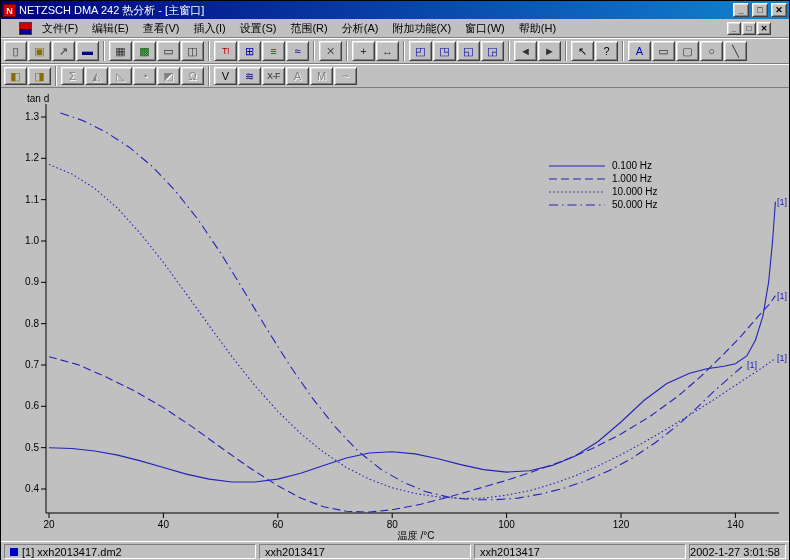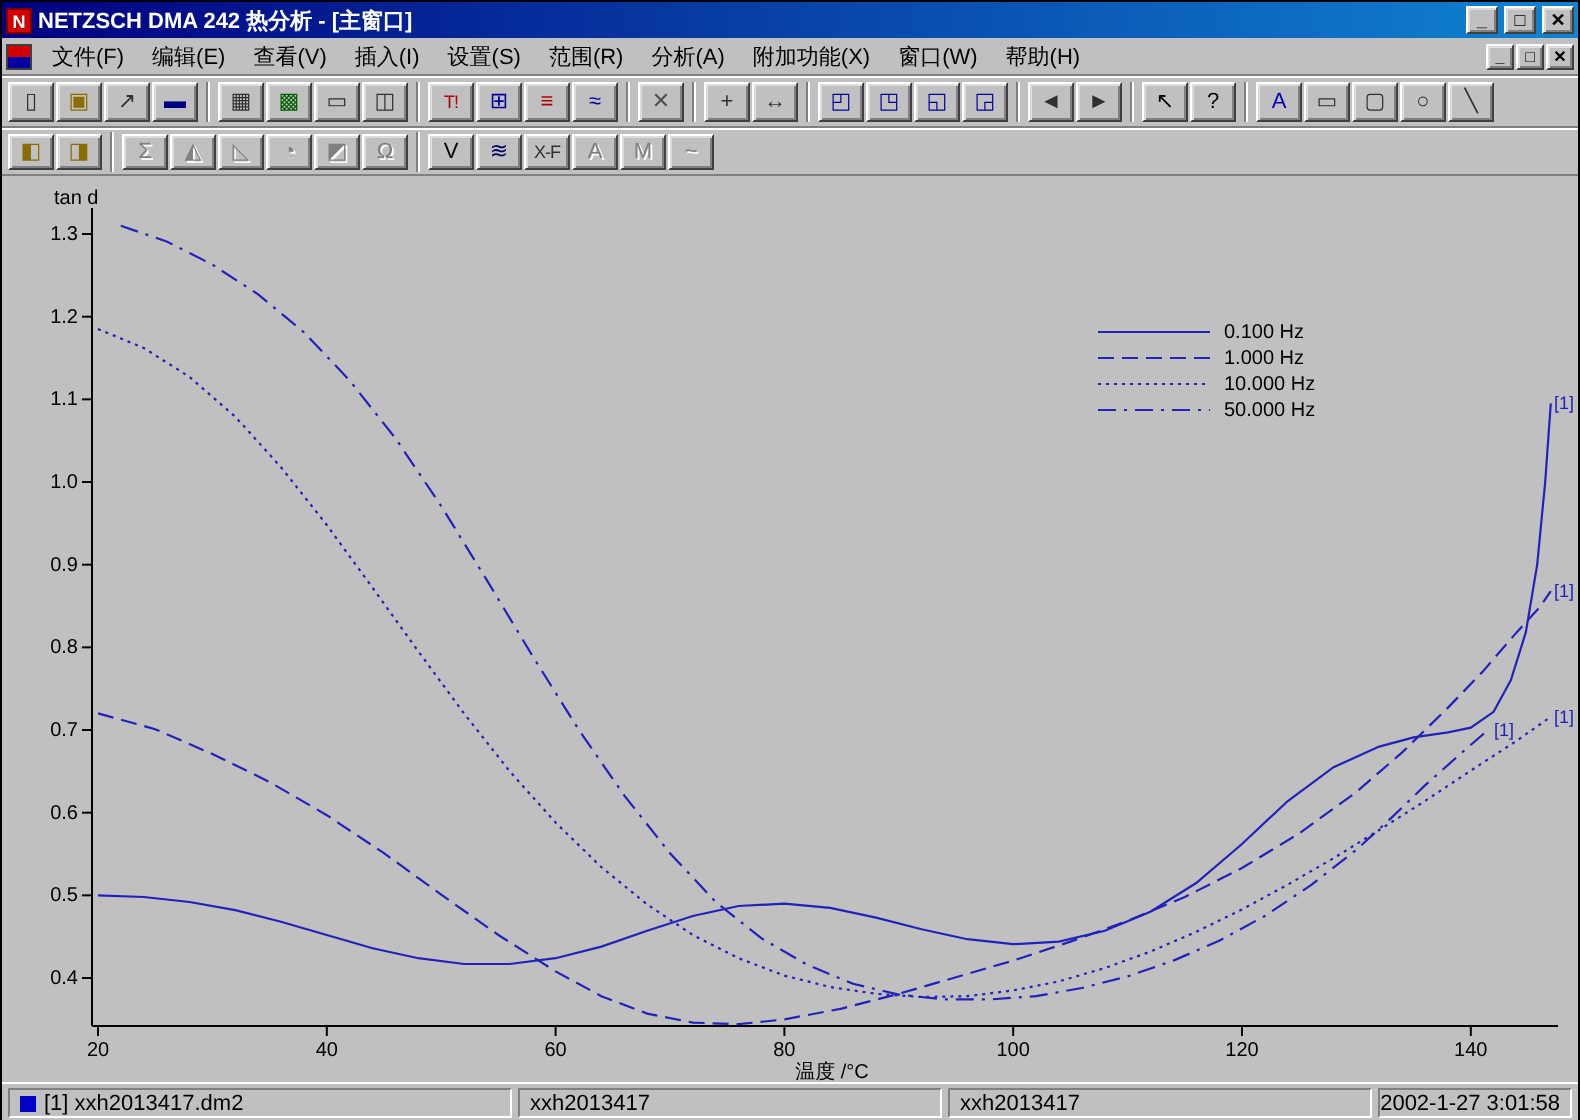--- a/index.html
+++ b/index.html
@@ -3,26 +3,26 @@
 <meta charset="utf-8">
 <style>
   * { box-sizing: border-box; margin: 0; padding: 0; }
   html,body { width:790px; height:560px; }
   body { font-family:"Liberation Sans", sans-serif; font-size:11px; background:#c0c0c0; overflow:hidden; }
   #window { width:790px; height:560px; background:#c0c0c0; border:1px solid #000; display:flex; flex-direction:column; }
 
   
   #titlebar { height:18px; flex:0 0 18px; background:linear-gradient(90deg,#000080,#1084d0); display:flex; align-items:center; padding:0 2px; gap:3px; }
   #app-icon { width:13px; height:13px; background:#d40000; color:#fff; font:bold 9px/13px "Liberation Sans",sans-serif; text-align:center; flex:0 0 13px; border:1px solid #7a0000; }
-  .title-text { color:#fff; font-weight:bold; font-size:11px; flex:1; white-space:nowrap; overflow:hidden; }
+  .title-text { color:#fff; font-weight:normal; font-size:11px; flex:1; white-space:nowrap; overflow:hidden; }
   .winbtn { width:16px; height:14px; background:#c0c0c0; border:1px solid; border-color:#fff #404040 #404040 #fff; box-shadow:inset 1px 1px 0 #dcdcdc, inset -1px -1px 0 #808080; font:bold 9px/11px "Liberation Sans",sans-serif; text-align:center; padding:0; }
   .winbtn.small { width:14px; height:13px; font-size:8px; }
 
   
-  #menubar { height:19px; flex:0 0 19px; background:#c0c0c0; display:flex; align-items:center; padding:0 2px; border-bottom:1px solid #808080; }
+  #menubar { height:19px; flex:0 0 19px; background:#c0c0c0; display:flex; align-items:center; padding:0 18px; border-bottom:1px solid #808080; }
   #mdi-doc-icon { width:13px; height:13px; flex:0 0 13px; margin-right:3px; background:linear-gradient(180deg,#d40000 50%,#0000a0 50%); border:1px solid #404040; }
   .menu-item { padding:2px 7px; white-space:nowrap; }
   #mdi-controls { margin-left:auto; display:flex; gap:1px; }
 
   
   .toolbar { background:#c0c0c0; display:flex; align-items:center; padding:2px 3px; border-bottom:1px solid #808080; box-shadow:inset 0 1px 0 #ffffff; }
   #toolbar-row1 { height:26px; flex:0 0 26px; }
   #toolbar-row2 { height:24px; flex:0 0 24px; }
   .tbtn { width:23px; height:20px; flex:0 0 23px; background:#c0c0c0; border:1px solid; border-color:#fff #404040 #404040 #fff; box-shadow:inset 1px 1px 0 #dcdcdc, inset -1px -1px 0 #808080; font:11px/18px "Liberation Sans",sans-serif; text-align:center; padding:0; margin-right:1px; overflow:hidden; white-space:nowrap; }
   #toolbar-row2 .tbtn { height:18px; line-height:16px; }

